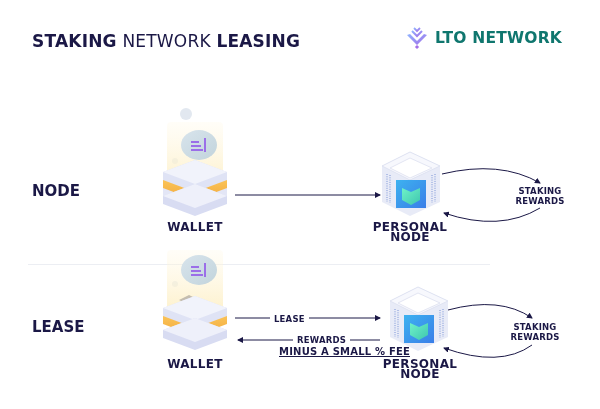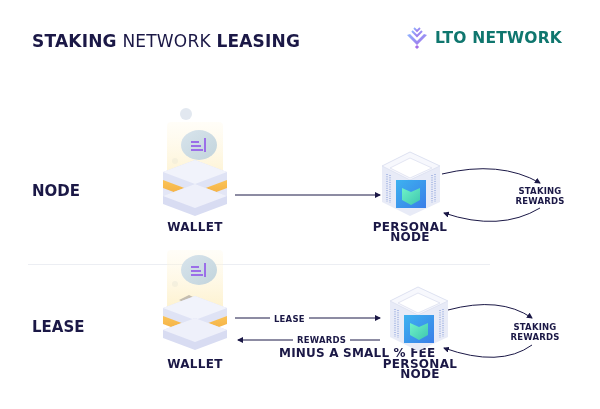--- a/index.html
+++ b/index.html
@@ -12,21 +12,21 @@
     left: 32px; top: 31px; font-size: 17px; letter-spacing: 0.2px; white-space: nowrap;
   }
   .title b { font-weight: 700; }
   .title .light { font-weight: 400; }
   .logo { left: 405px; top: 27px; display: flex; align-items: center; gap: 6px; }
   .logo-text { font-weight: 700; font-size: 15.5px; letter-spacing: 0.2px; color: #0f766e; }
   .row-label { left: 32px; font-size: 15px; font-weight: 600; }
   .divider { left: 28px; top: 264px; width: 462px; height: 1px; background: #eceef3; }
   .caption { font-size: 12px; text-align: center; line-height: 10px; font-weight: 600; letter-spacing: 0.3px; }
   .bold-cap { font-size: 8.5px; font-weight: 700; text-align: center; line-height: 10px; letter-spacing: 0.2px; }
-  .small-cap { font-size: 12px; font-weight: 600; letter-spacing: 0.2px; }
+  .small-cap { font-size: 10px; font-weight: 600; letter-spacing: 0.2px; text-decoration: underline; }
   svg { overflow: visible; }
 </style>
 </head>
 <body>
 
 <div class="abs title">
   <b>STAKING</b>
   <span class="light">NETWORK</span>
   <b>LEASING</b>
 </div>

